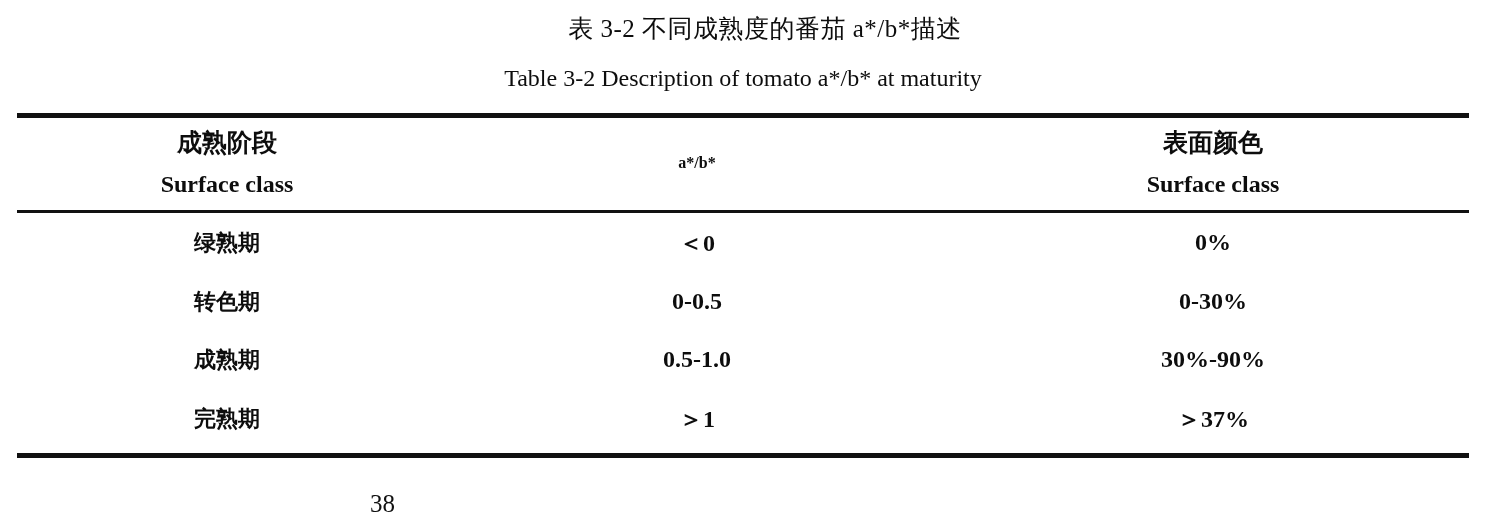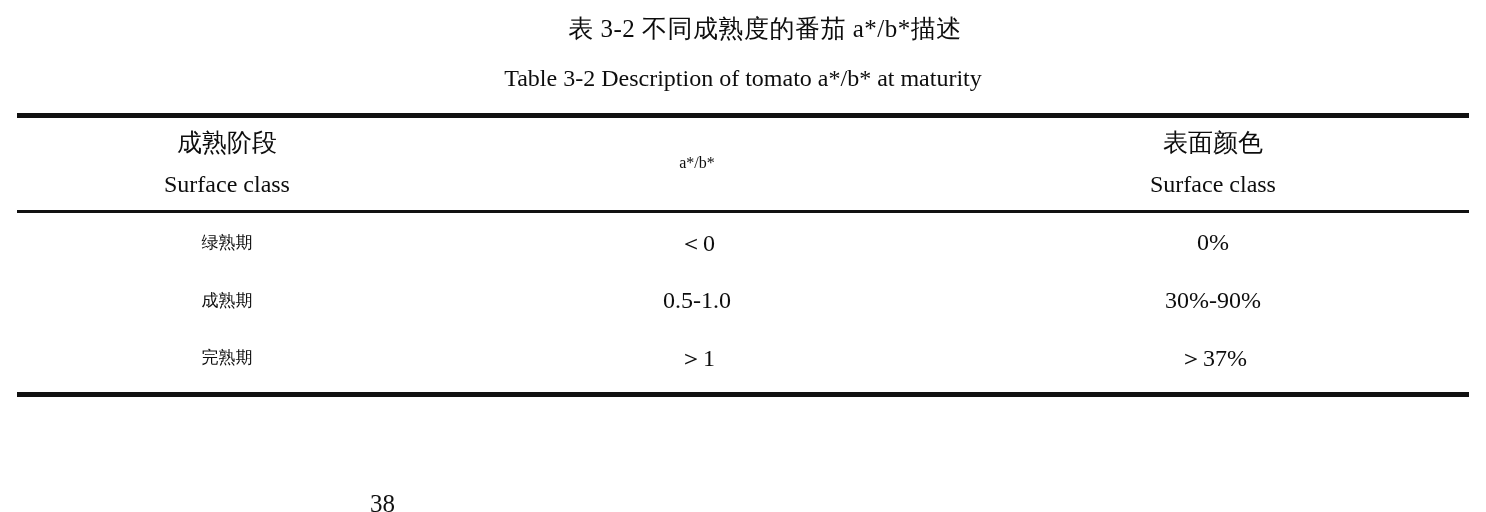--- a/index.html
+++ b/index.html
@@ -33,20 +33,21 @@
     font-size: 24px;
     line-height: 1.2;
     padding-top: 20px;
   }
   table.data {
     width: 1452px;
     margin: 0 auto;
     border-collapse: collapse;
     table-layout: fixed;
     margin-top: 20px;
+    font-weight: bold;
   }
   table.data col.c1 { width: 420px; }
   table.data col.c2 { width: 520px; }
   table.data col.c3 { width: 512px; }
 
   .rule-top td {
     border-top: 5px solid #111111;
   }
   .header-row td {
     border-bottom: 3px solid #111111;
@@ -66,21 +67,21 @@
   .hdr-mid {
     font-size: 16px;
     line-height: 1.35;
   }
   .body-row td {
     text-align: center;
     font-size: 24px;
     padding: 14px 0 14px 0;
   }
   .body-row td.cn {
-    font-size: 17px;
+    font-size: 22px;
   }
   .rule-bottom td {
     border-bottom: 5px solid #111111;
     height: 4px;
     padding: 0;
   }
   .footer-note {
     position: absolute;
     left: 370px;
     bottom: -6px;
@@ -121,20 +122,25 @@
           <div class="hdr-line2">Surface class</div>
         </td>
       </tr>
 
       <tr class="body-row">
         <td class="cn">绿熟期</td>
         <td>＜0</td>
         <td>0%</td>
       </tr>
       <tr class="body-row">
+        <td class="cn">转色期</td>
+        <td>0-0.5</td>
+        <td>0-30%</td>
+      </tr>
+      <tr class="body-row">
         <td class="cn">成熟期</td>
         <td>0.5-1.0</td>
         <td>30%-90%</td>
       </tr>
       <tr class="body-row">
         <td class="cn">完熟期</td>
         <td>＞1</td>
         <td>＞37%</td>
       </tr>
 

